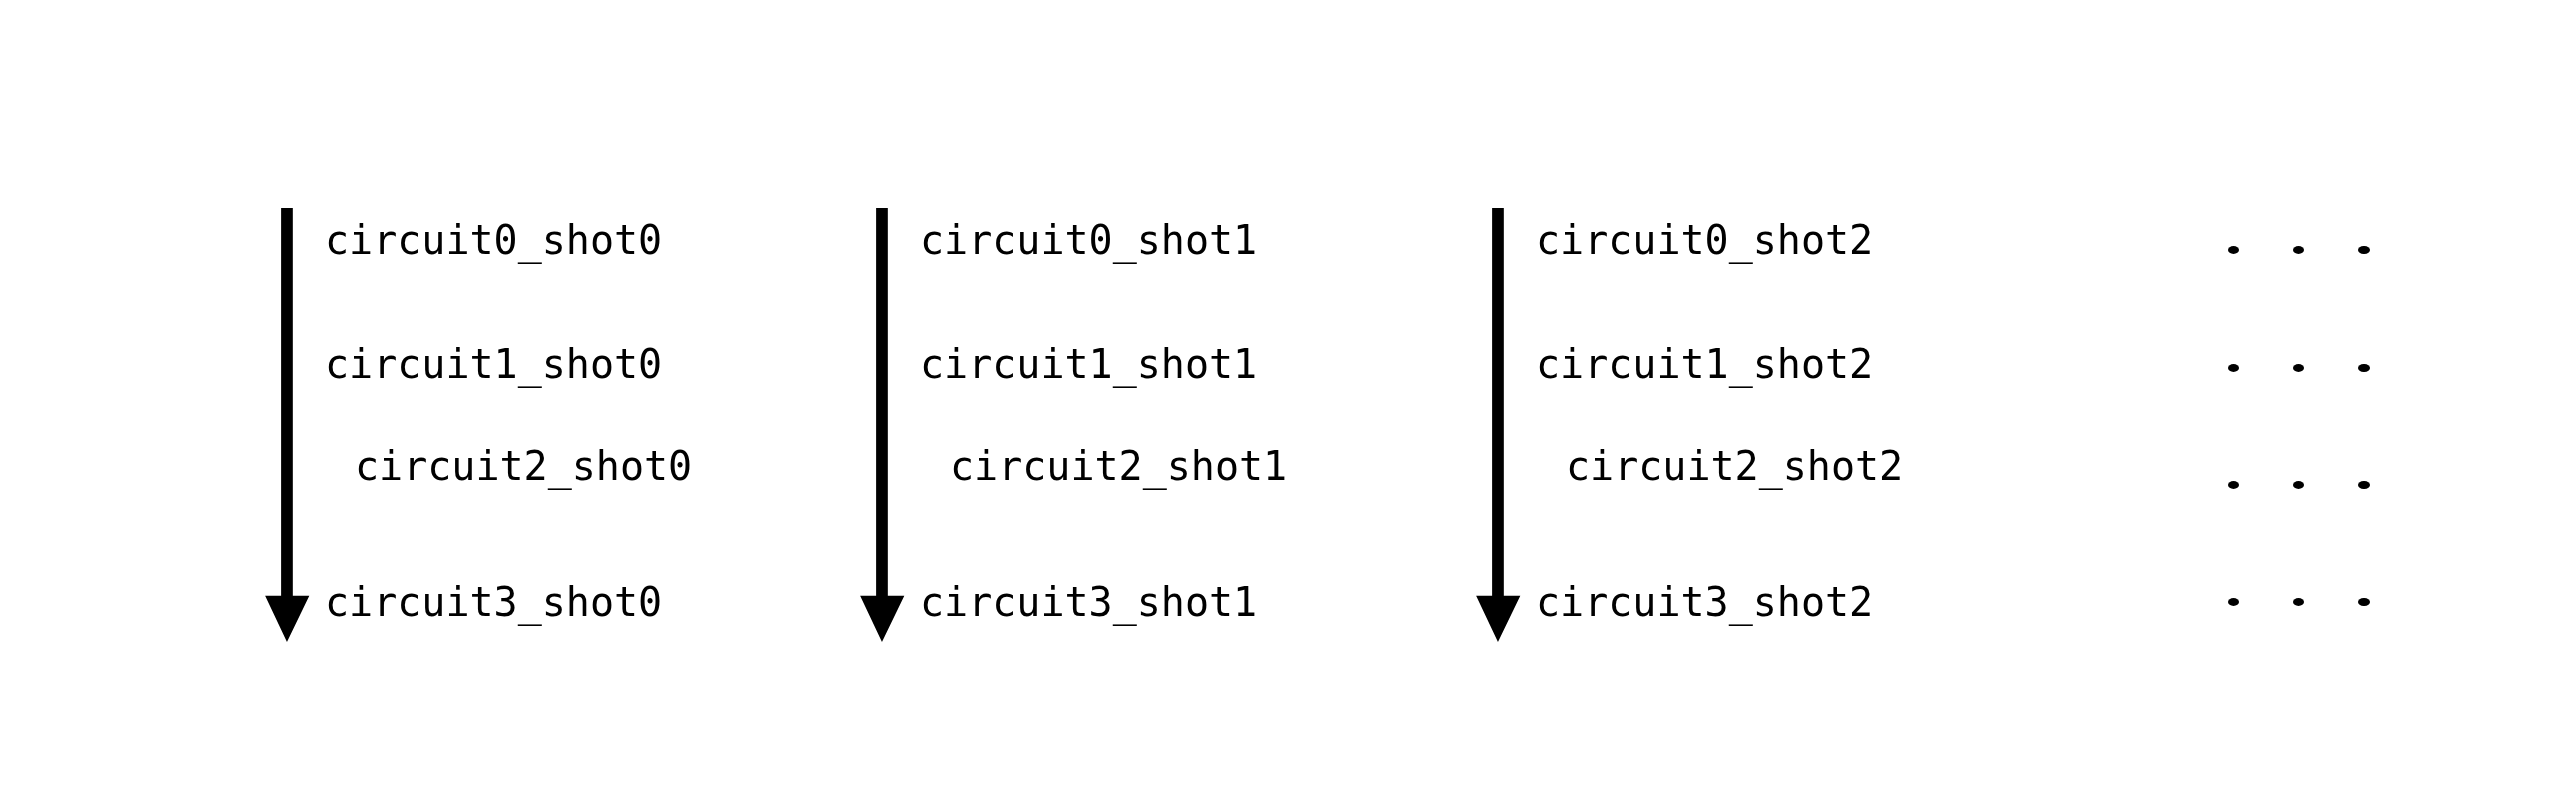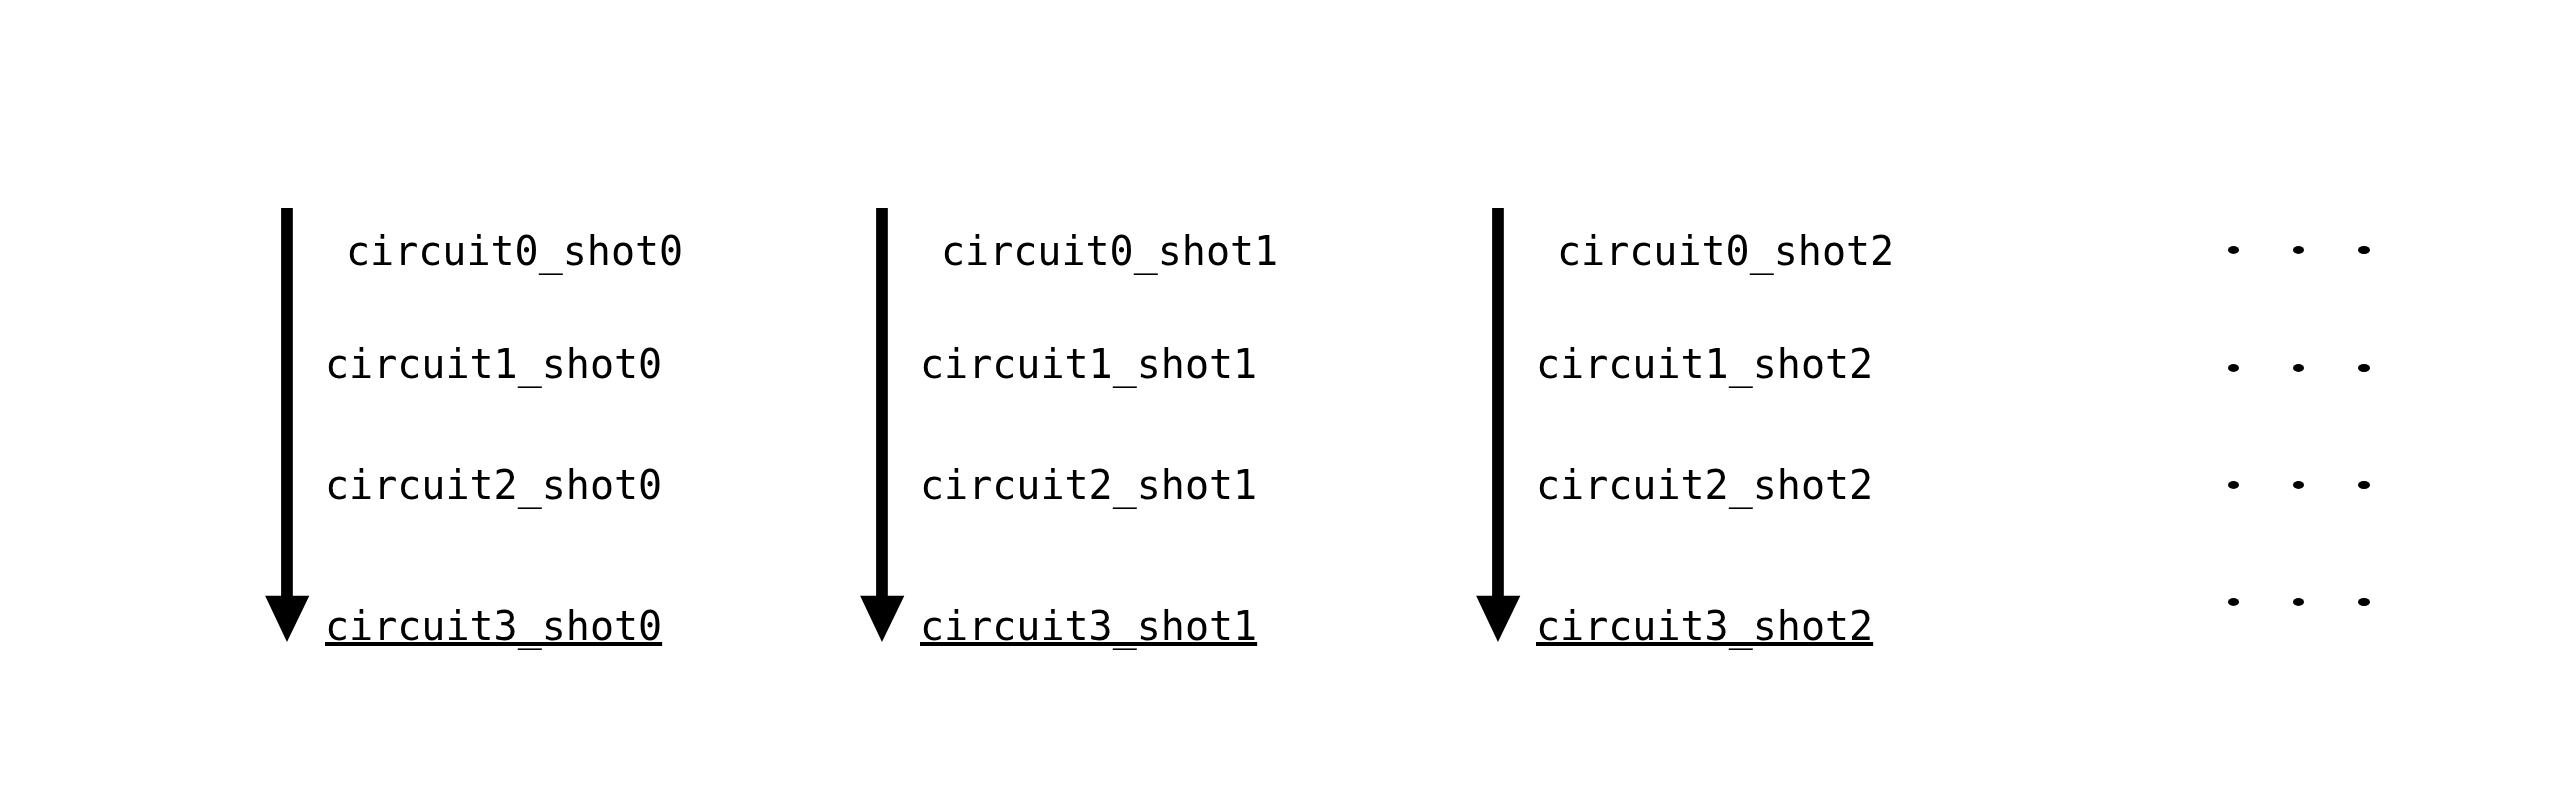--- a/index.html
+++ b/index.html
@@ -46,24 +46,24 @@
   }
   .label {
     position: absolute;
     left: 0;
     white-space: pre;
     font-size: 40px;
     line-height: 1;
     color: #000000;
     letter-spacing: 0px;
   }
-  .label.r0 { top: 231px; margin-left: 21px; }
+  .label.r0 { top: 220px; }
   .label.r1 { top: 344px; }
-  .label.r2 { top: 465px; }
-  .label.r3 { top: 606px; text-decoration: underline; }
+  .label.r2 { top: 446px; margin-left: 30px; }
+  .label.r3 { top: 582px; }
 
   
   .ellipsis-col {
     position: absolute;
     top: 0;
     left: 2228px;
     width: 149px;
     height: 803px;
   }
   .ellipsis-row {

